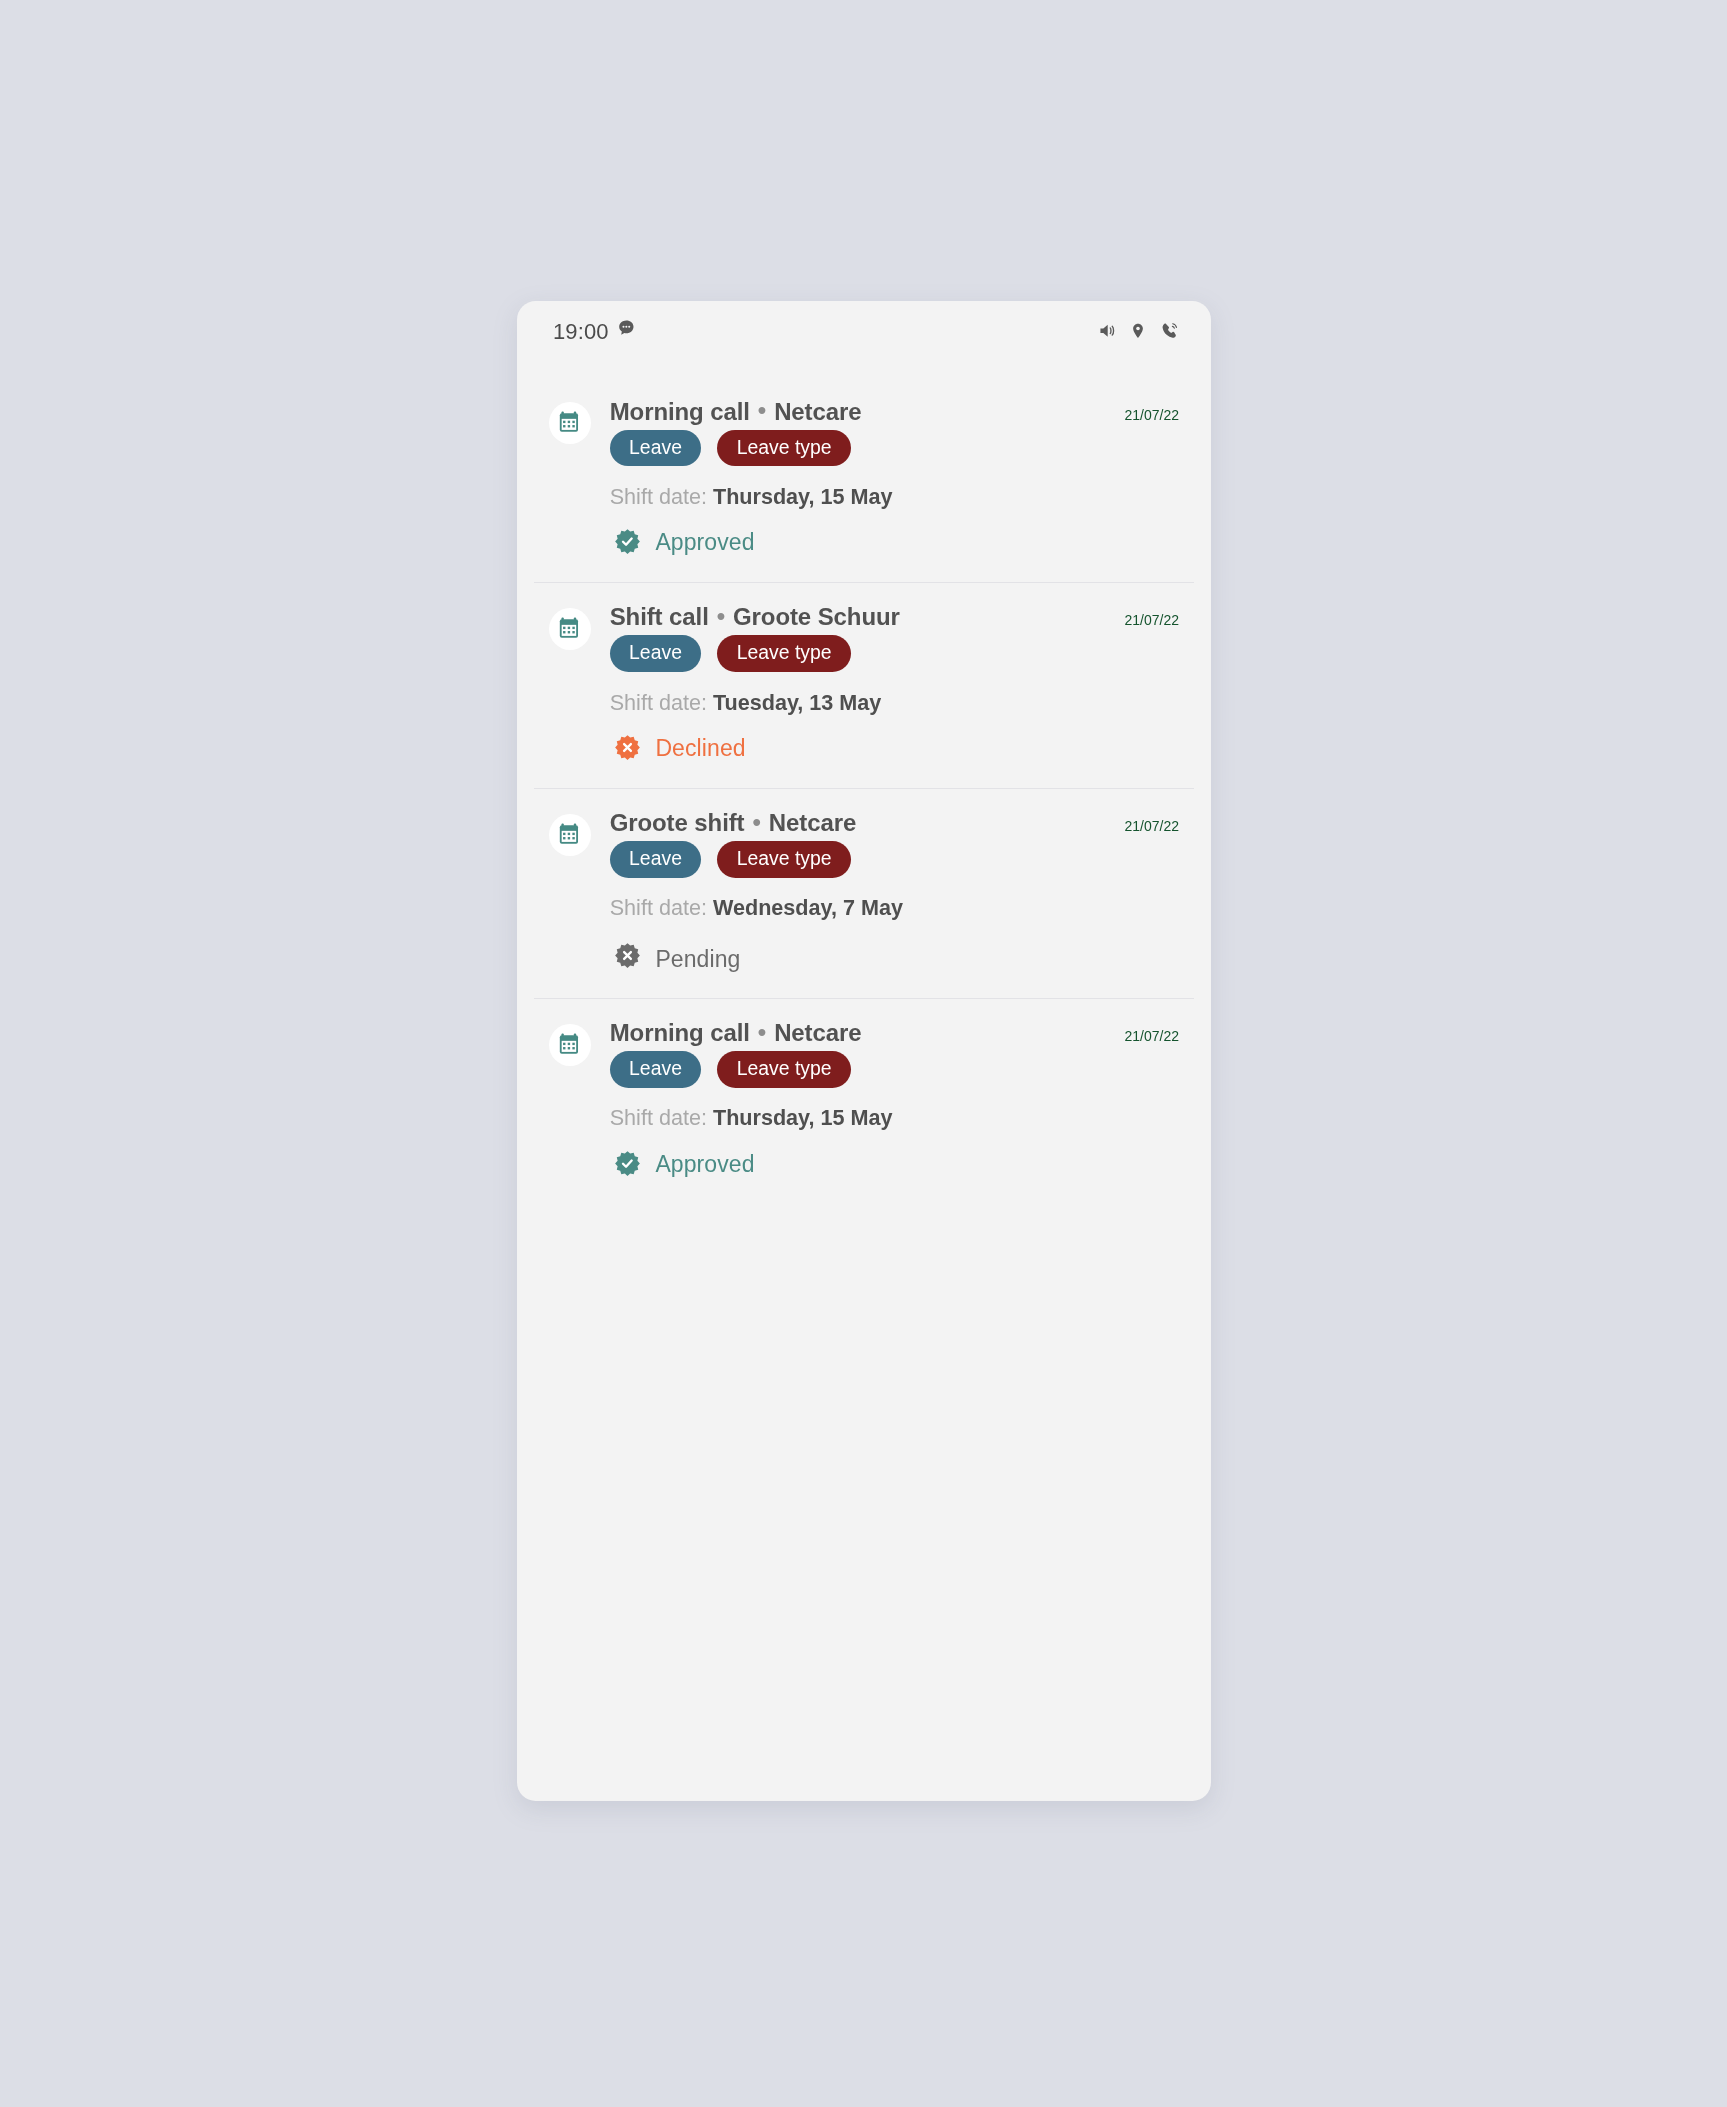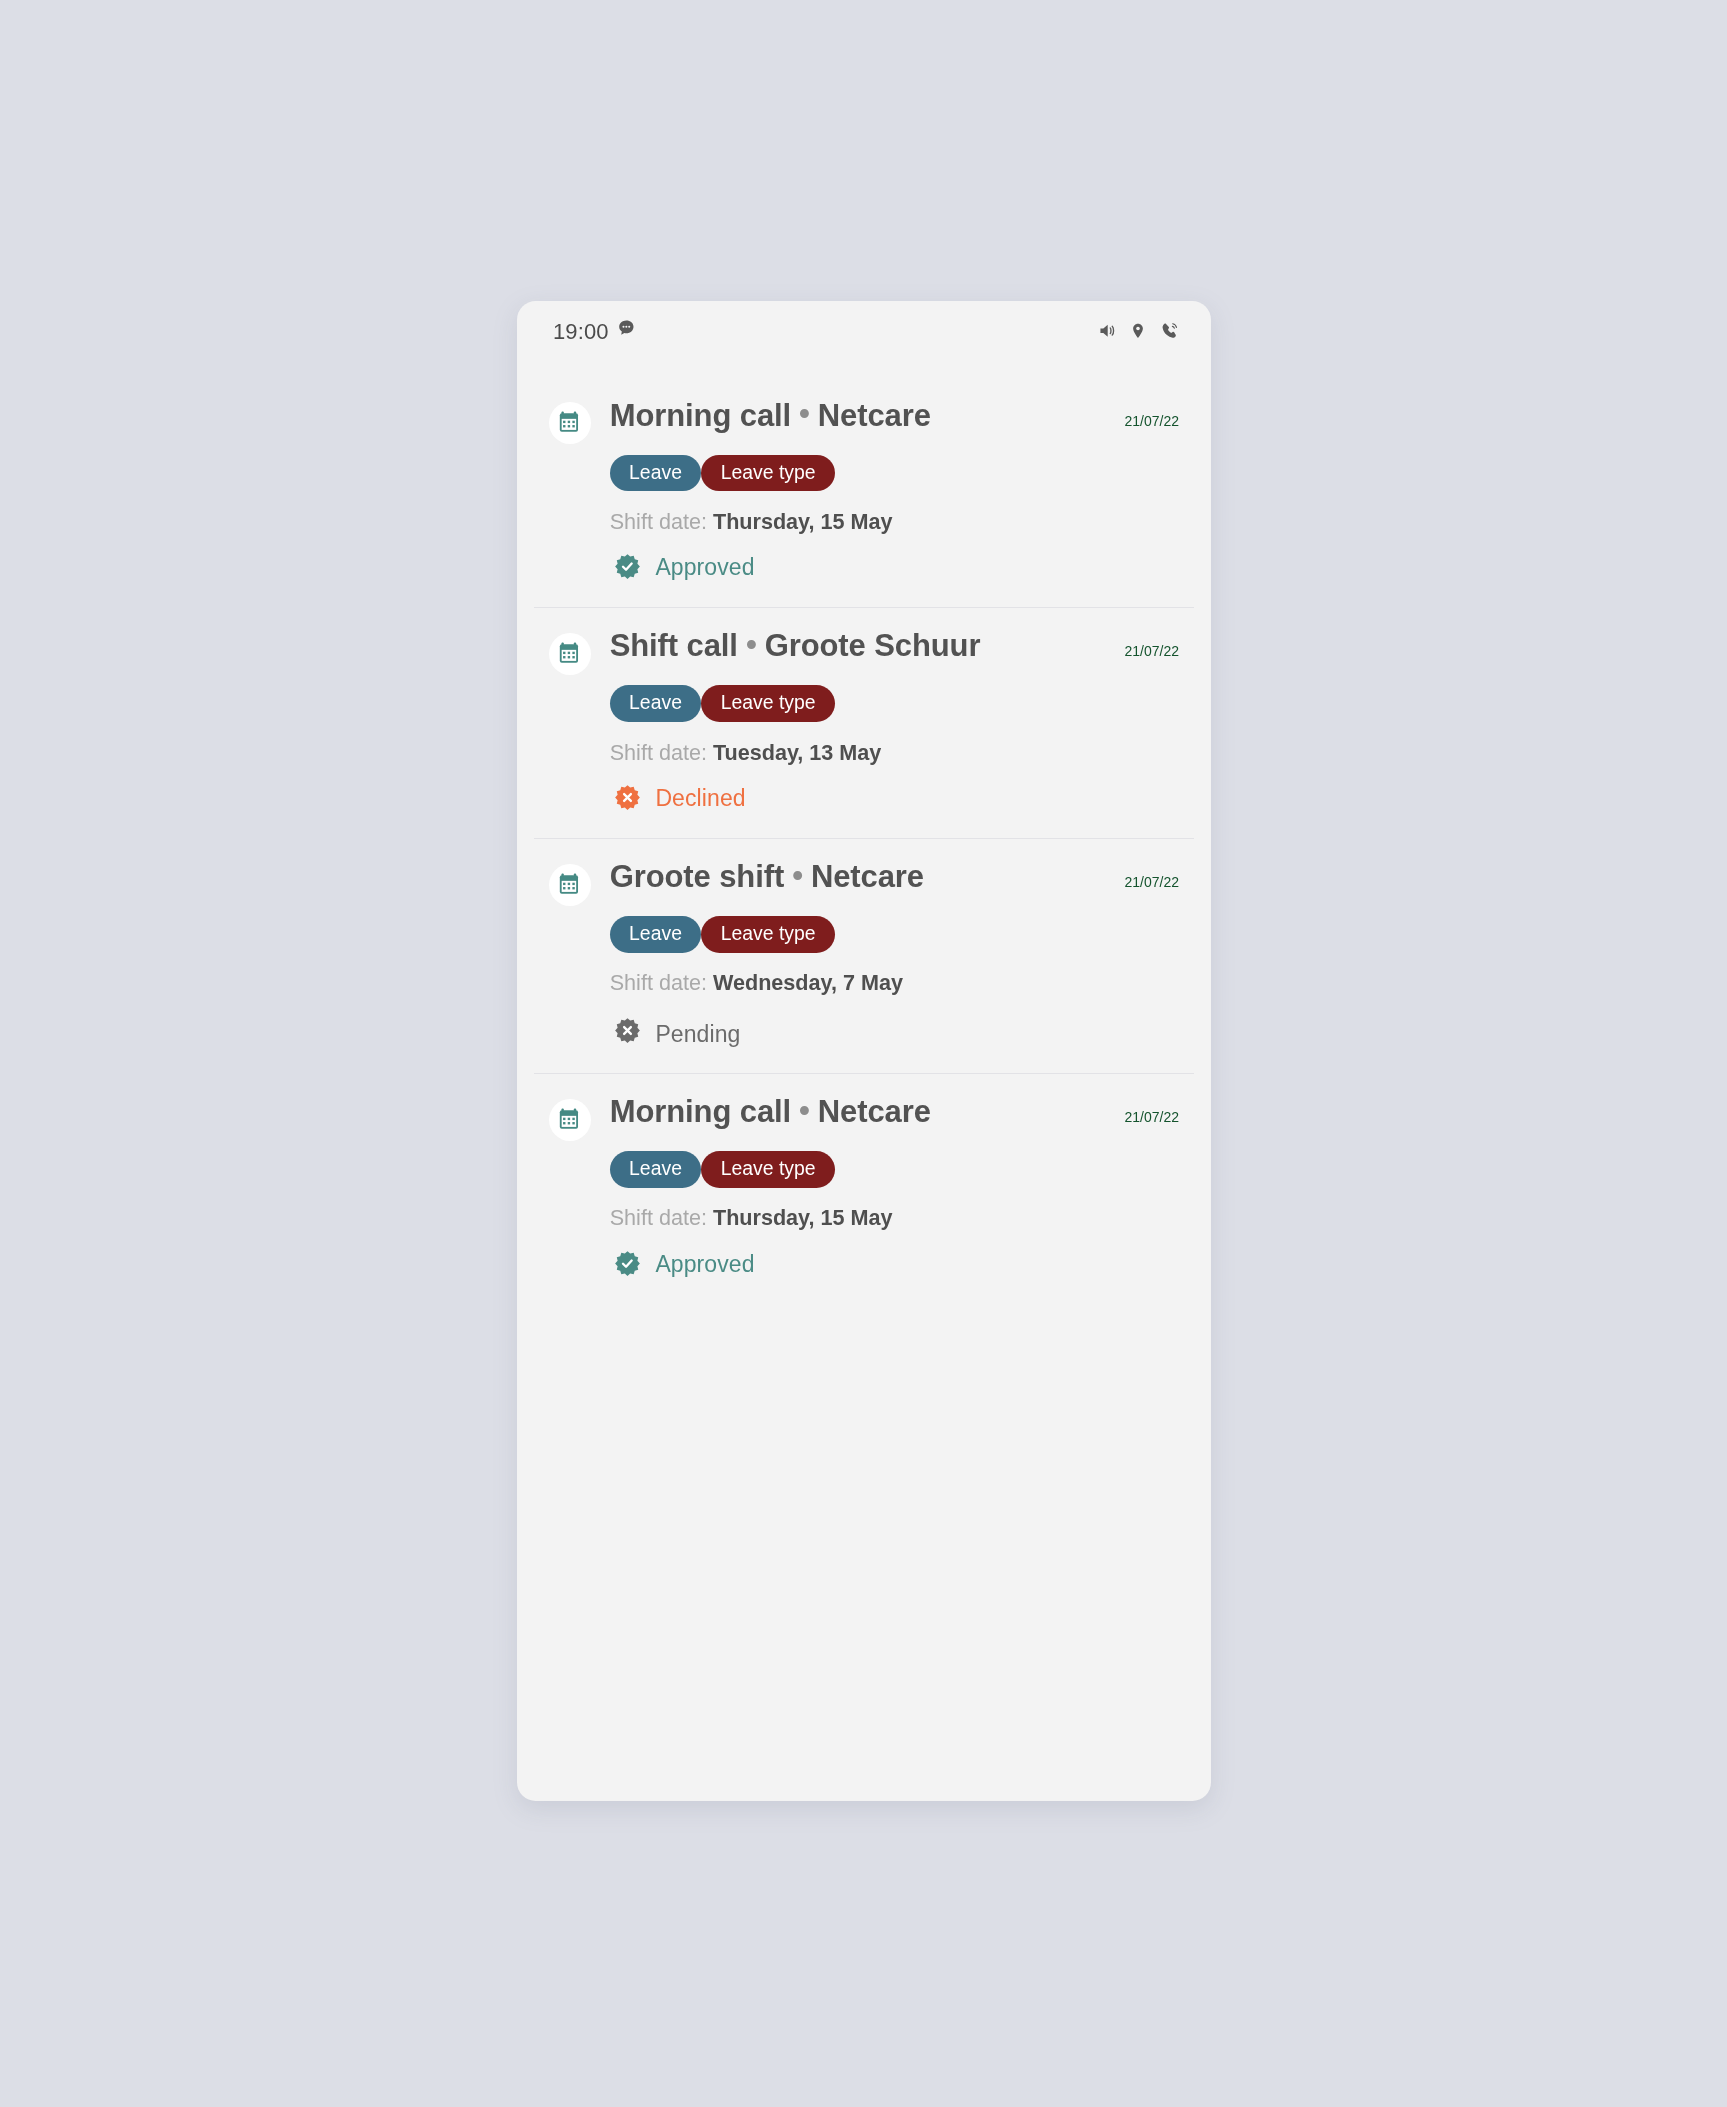--- a/index.html
+++ b/index.html
@@ -120,21 +120,21 @@
 
   .body { flex: 1 1 auto; min-width: 0; }
 
   .row-top {
     display: flex;
     align-items: baseline;
     justify-content: space-between;
     gap: 14.4px;
   }
   .title-line {
-    font-size: 31px;
+    font-size: 24px;
     font-weight: bold;
     color: #525252;
     white-space: nowrap;
     letter-spacing: -0.1px;
   }
   .dot-sep {
     display: inline-block;
     margin: 0 8px;
     color: #8d8d8d;
     font-weight: bold;
@@ -142,22 +142,23 @@
     top: -1.4px;
   }
   .stamp {
     font-size: 14px;
     color: #14532d;
     white-space: nowrap;
     flex: 0 0 auto;
   }
 
   .pills {
-    margin-top: 21px;
-    display: flex;
+    margin-top: 4px;
+    display: flex;
+    gap: 16px;
   }
   .pill {
     border-radius: 719px;
     color: #ffffff;
     font-size: 19.4px;
     padding: 8px 19.4px 9.4px 19.4px;
     line-height: 1;
     cursor: pointer;
     white-space: nowrap;
   }

